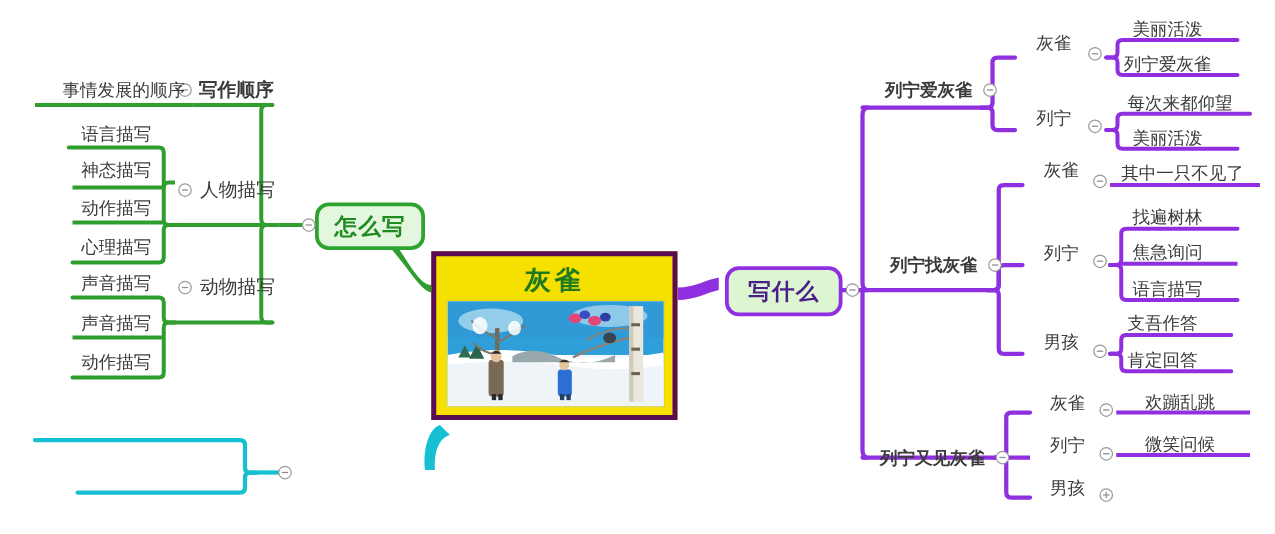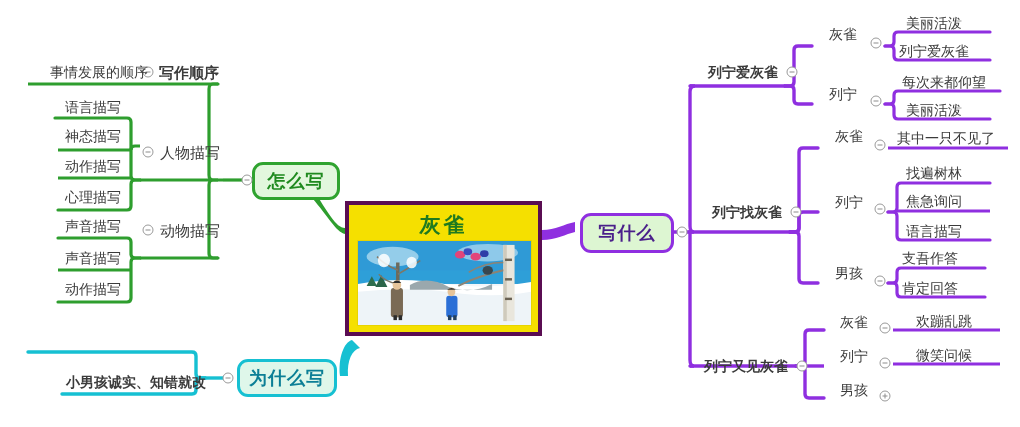--- a/index.html
+++ b/index.html
@@ -269,23 +269,21 @@
   <div class="lbl c t14" style="left:93px;top:136px;">神态描写</div>
   <div class="lbl c t14" style="left:93px;top:166px;">动作描写</div>
   <div class="lbl c t14" style="left:93px;top:197px;">心理描写</div>
 
   <div class="lbl l t15" style="left:160px;top:230px;">动物描写</div>
   <div class="tog" style="left:148px;top:230px;"></div>
   <div class="lbl c t14" style="left:93px;top:226px;">声音描写</div>
   <div class="lbl c t14" style="left:93px;top:258px;">声音描写</div>
   <div class="lbl c t14" style="left:93px;top:289px;">动作描写</div>
 
-  <div class="pill" id="node-why" style="left:287px;top:378px;">为什么写</div>
   <div class="tog" style="left:228px;top:378px;"></div>
-  <div class="lbl l t14 bold" style="left:66px;top:382px;">小男孩诚实、知错就改</div>
 
   <div class="pill" id="node-what" style="left:627px;top:233px;">写什么</div>
   <div class="tog" style="left:682px;top:232px;"></div>
 
   <div class="lbl r t14 bold" style="left:778px;top:72px;">列宁爱灰雀</div>
   <div class="tog" style="left:792px;top:72px;"></div>
   <div class="lbl c t14" style="left:843px;top:34px;">灰雀</div>
   <div class="tog" style="left:876px;top:43px;"></div>
   <div class="lbl c t14" style="left:934px;top:23px;">美丽活泼</div>
   <div class="lbl c t14" style="left:934px;top:51px;">列宁爱灰雀</div>

